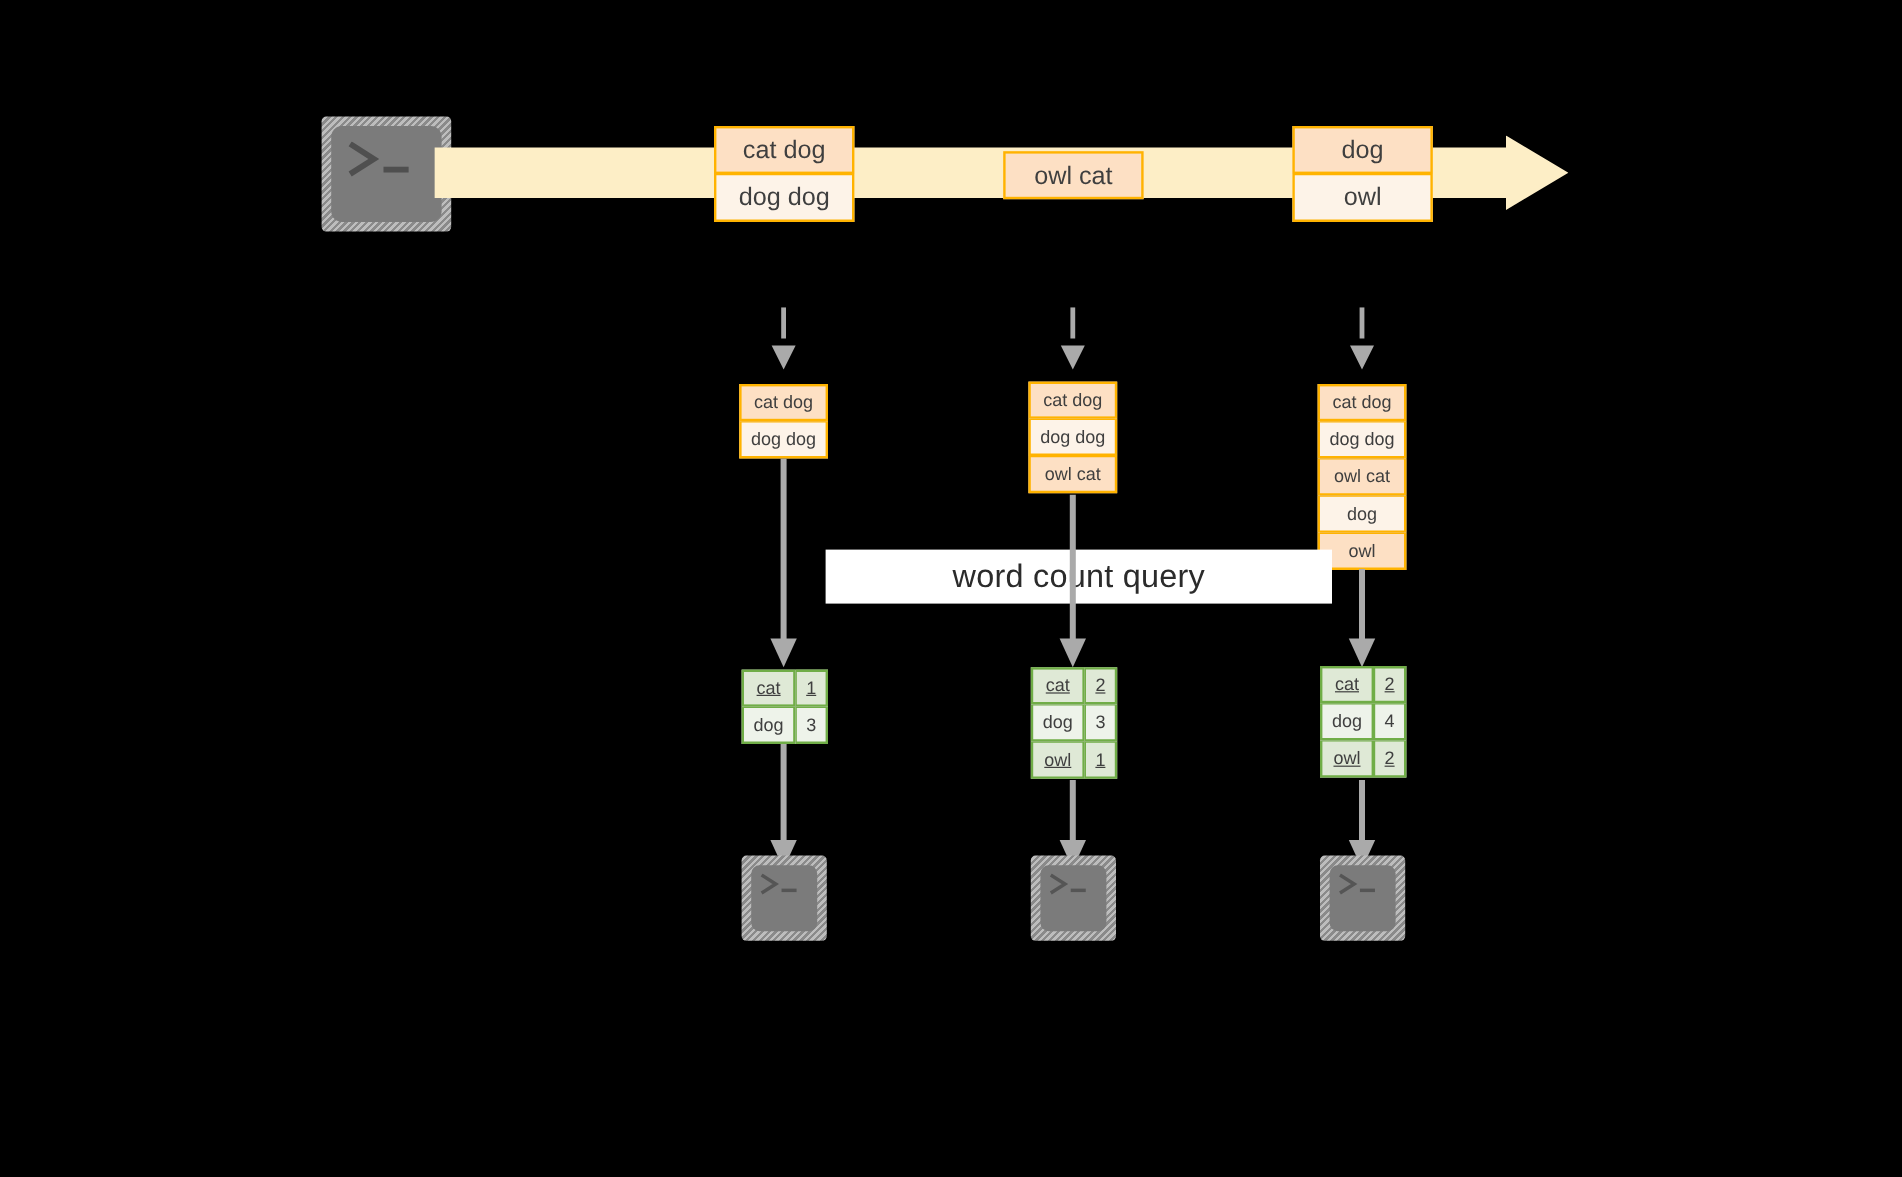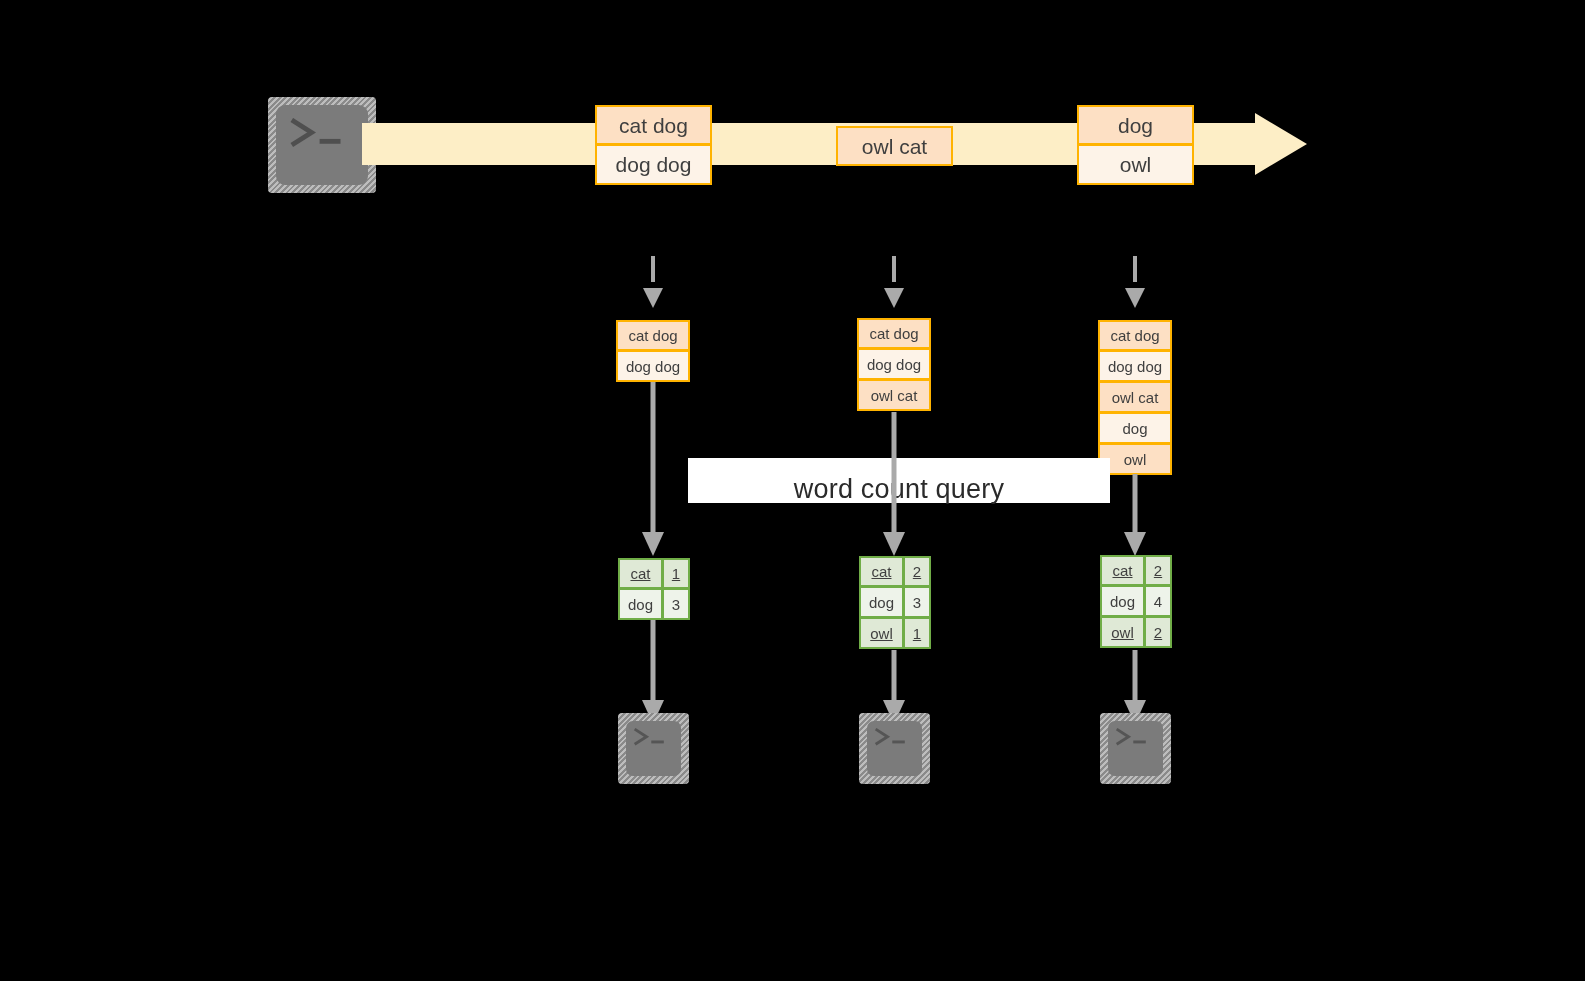--- a/index.html
+++ b/index.html
@@ -133,21 +133,21 @@
 
   
   #query-band {
     position: absolute;
     left: 688px;
     top: 458px;
     width: 422px;
     height: 45px;
     background: #ffffff;
     display: flex;
-    align-items: flex-end;
+    align-items: center;
     justify-content: center;
   }
   #query-band .label {
     font-size: 27px;
     line-height: 1;
     color: #2b2b2b;
     letter-spacing: 0.2px;
   }
 </style>
 </head>

